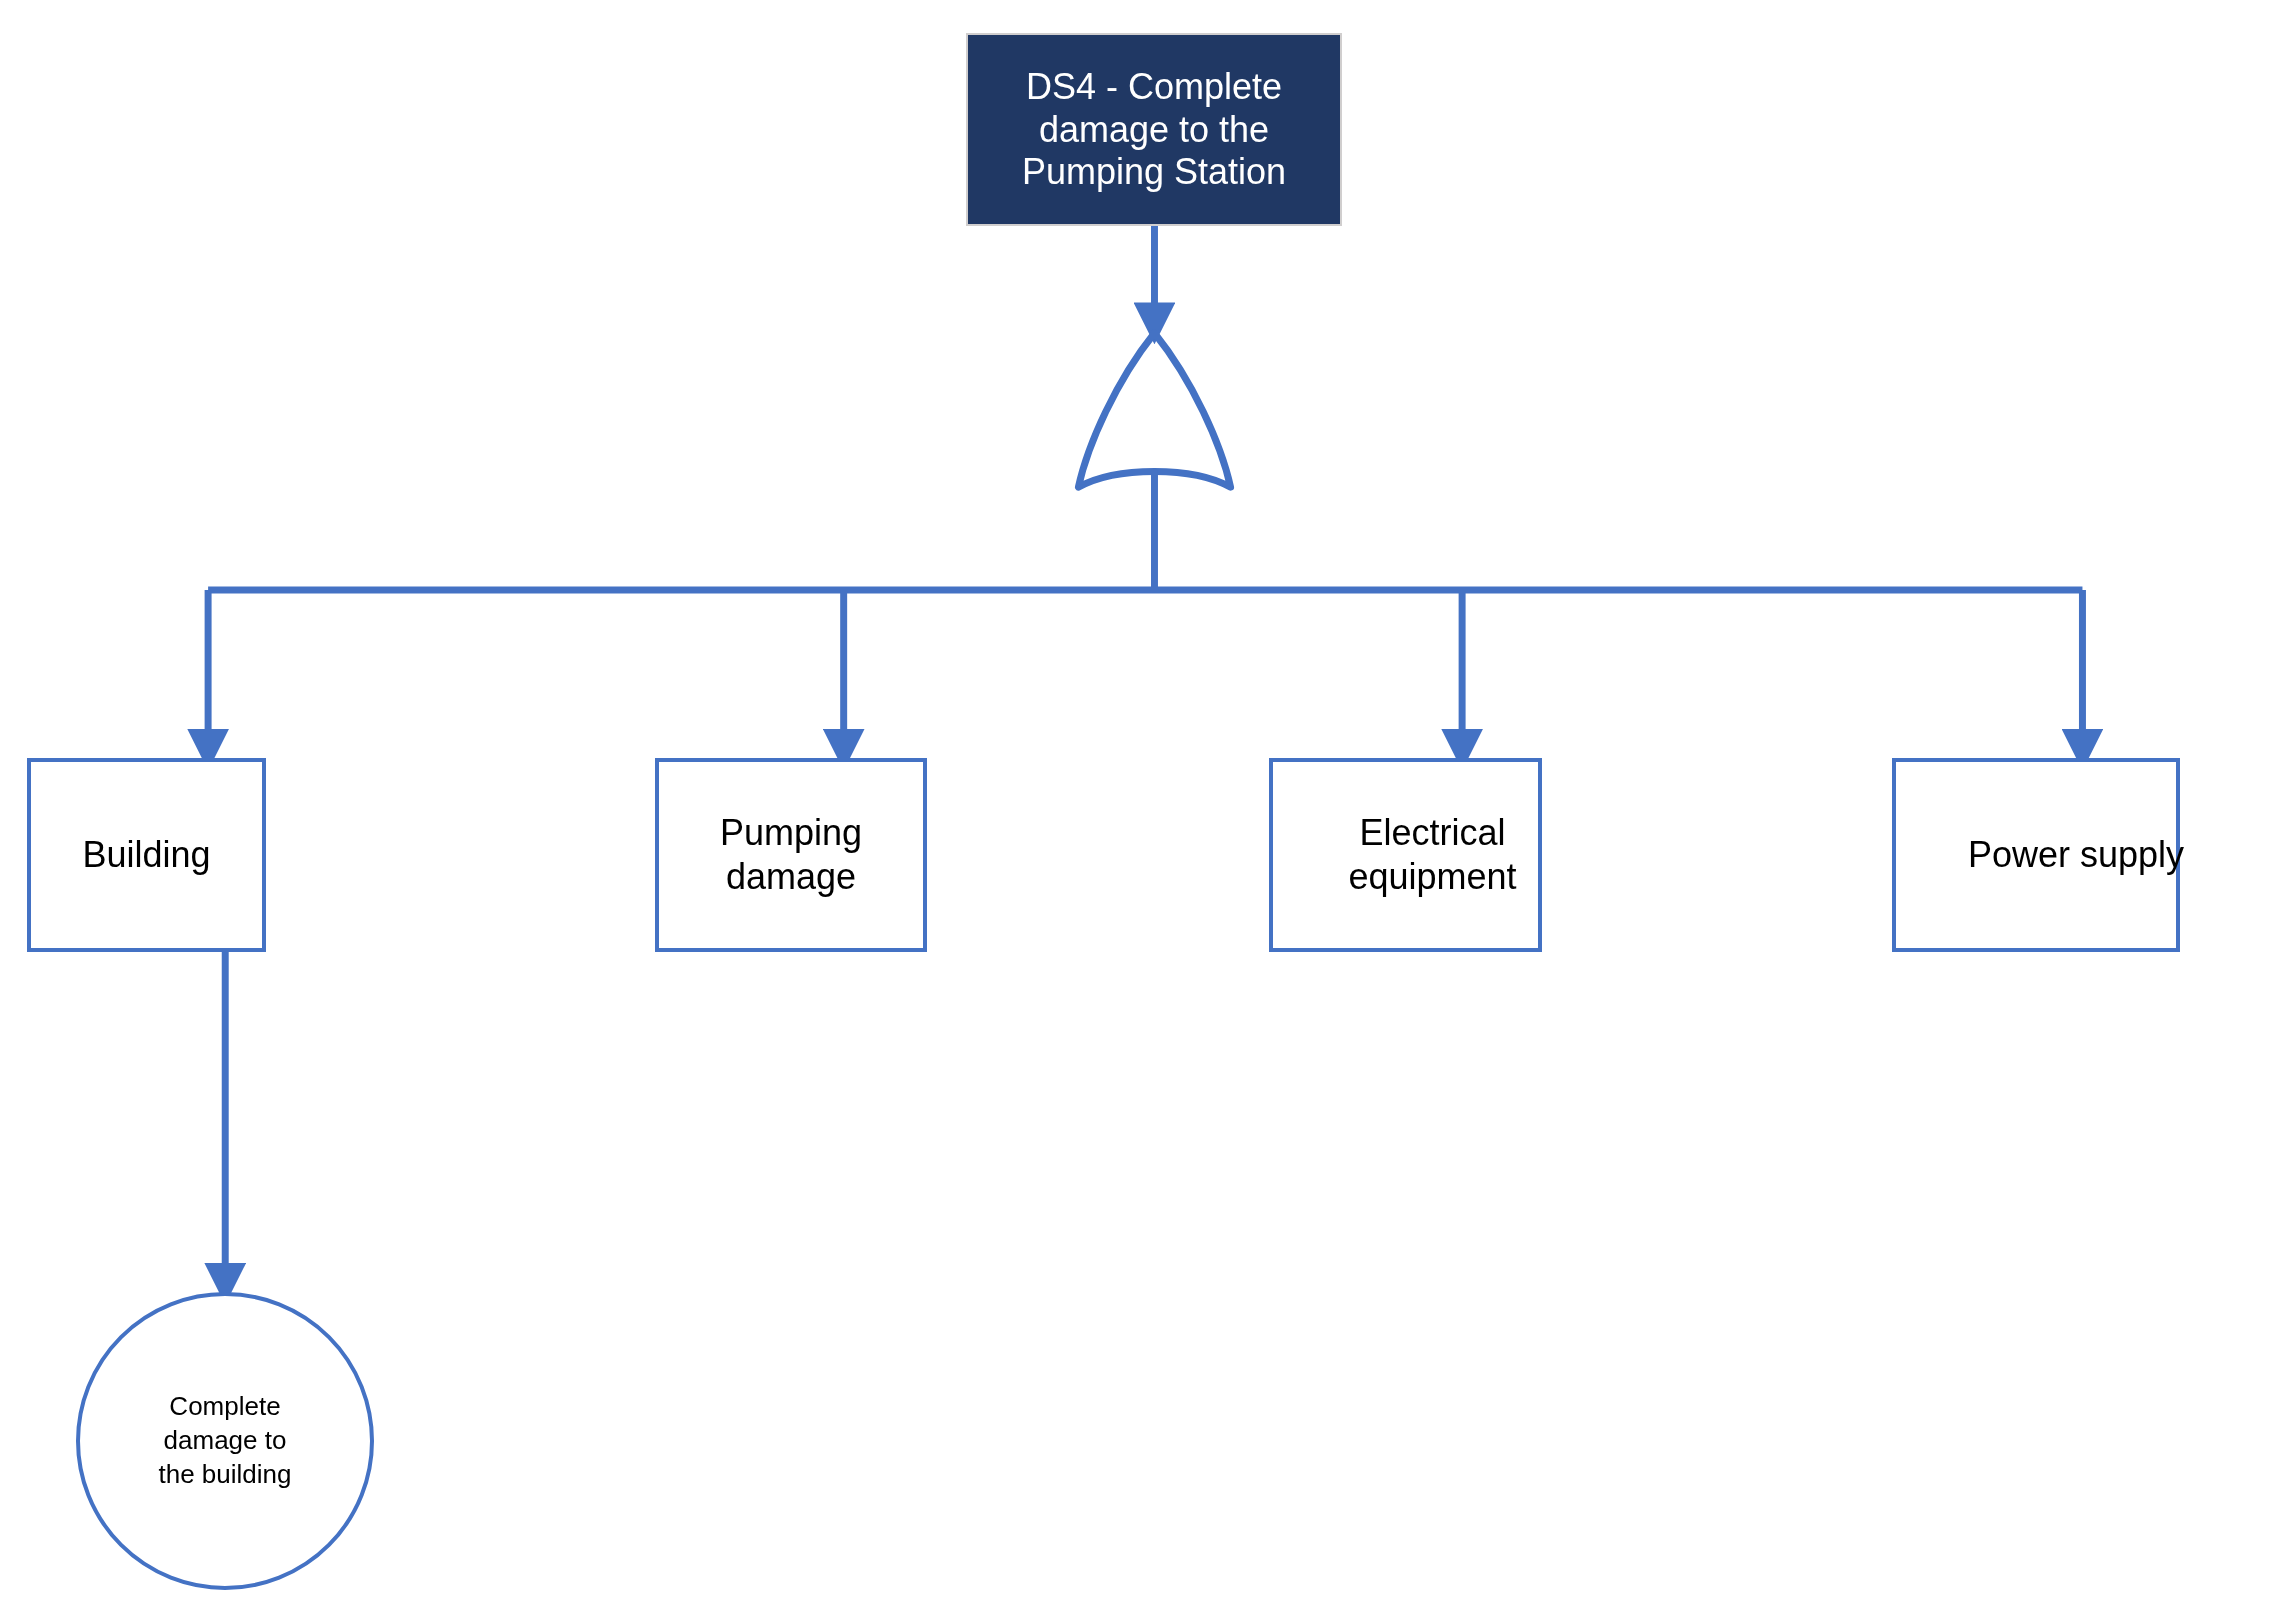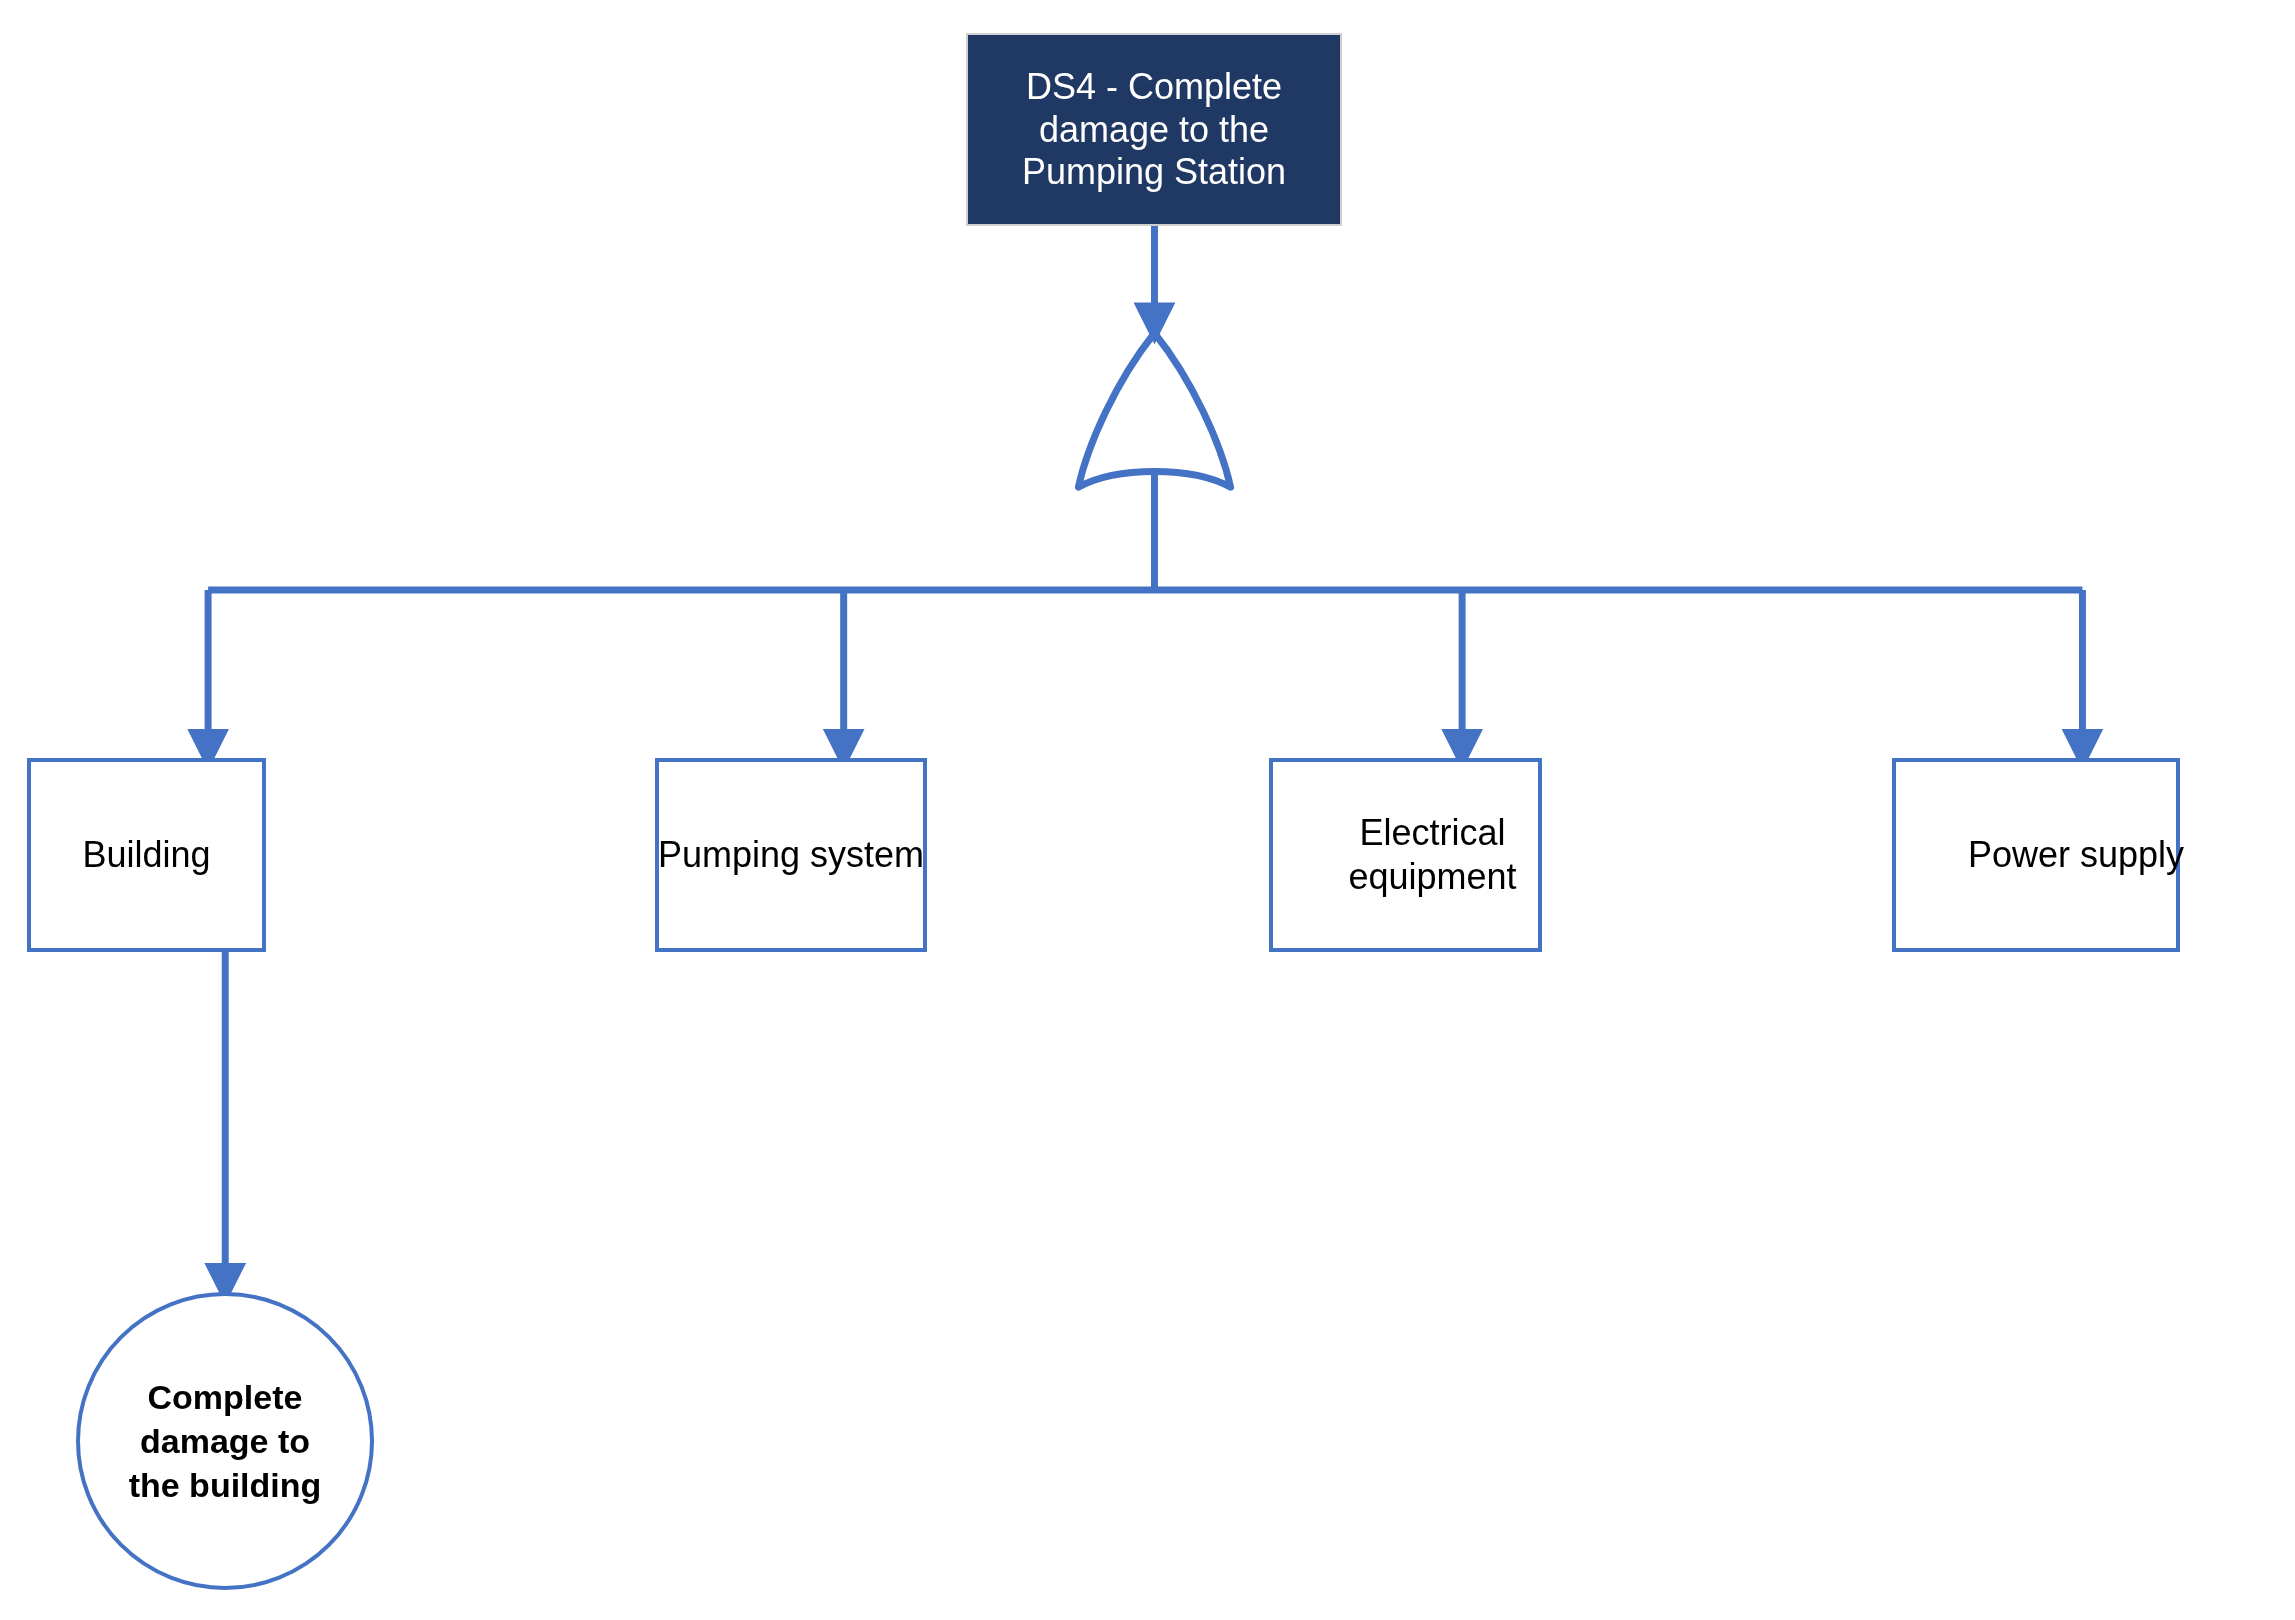--- a/index.html
+++ b/index.html
@@ -92,23 +92,22 @@
     border: 4.4px solid #4472c4;
     border-radius: 50%;
     background: #ffffff;
     box-sizing: border-box;
   }
   #basic-event-label {
     left: 81px;
     top: 1297px;
     width: 288px;
     height: 288px;
-    font-size: 34px;
+    font-size: 26px;
     line-height: 1.30;
-    font-weight: bold;
   }
 </style>
 </head>
 <body>
 
 <div id="canvas">
 
   <svg id="tree-svg" viewBox="0 0 3618 2554" xmlns="http://www.w3.org/2000/svg">
 
     <defs>
@@ -138,21 +137,21 @@
     <line x1="355" y1="1500" x2="355" y2="1992" stroke="#4472c4" stroke-width="11" marker-end="url(#arrowhead)"></line>
   </svg>
 
   <div id="top-event-box"></div>
   <div id="top-event-label" class="node-label">DS4 - Complete damage to  the Pumping Station</div>
 
   <div id="box-building" class="event-box"></div>
   <div id="label-building" class="node-label event-box-label">Building</div>
 
   <div id="box-pumping" class="event-box"></div>
-  <div id="label-pumping" class="node-label event-box-label">Pumping system</div>
+  <div id="label-pumping" class="node-label event-box-label">Pumping damage</div>
 
   <div id="box-electrical" class="event-box"></div>
   <div id="label-electrical" class="node-label event-box-label">Electrical
 equipment</div>
 
   <div id="box-power" class="event-box"></div>
   <div id="label-power" class="node-label event-box-label">Power supply</div>
 
   <div id="basic-event-circle"></div>
   <div id="basic-event-label" class="node-label">Complete

